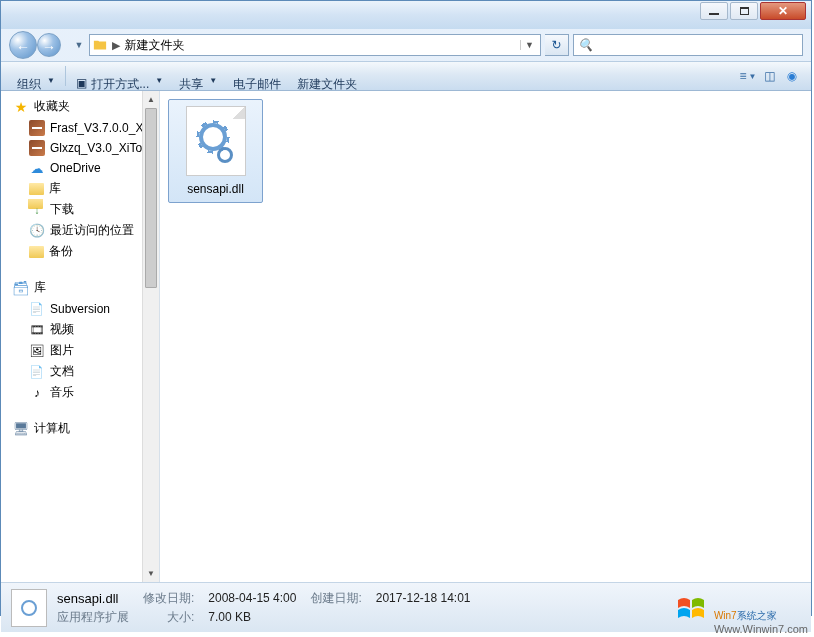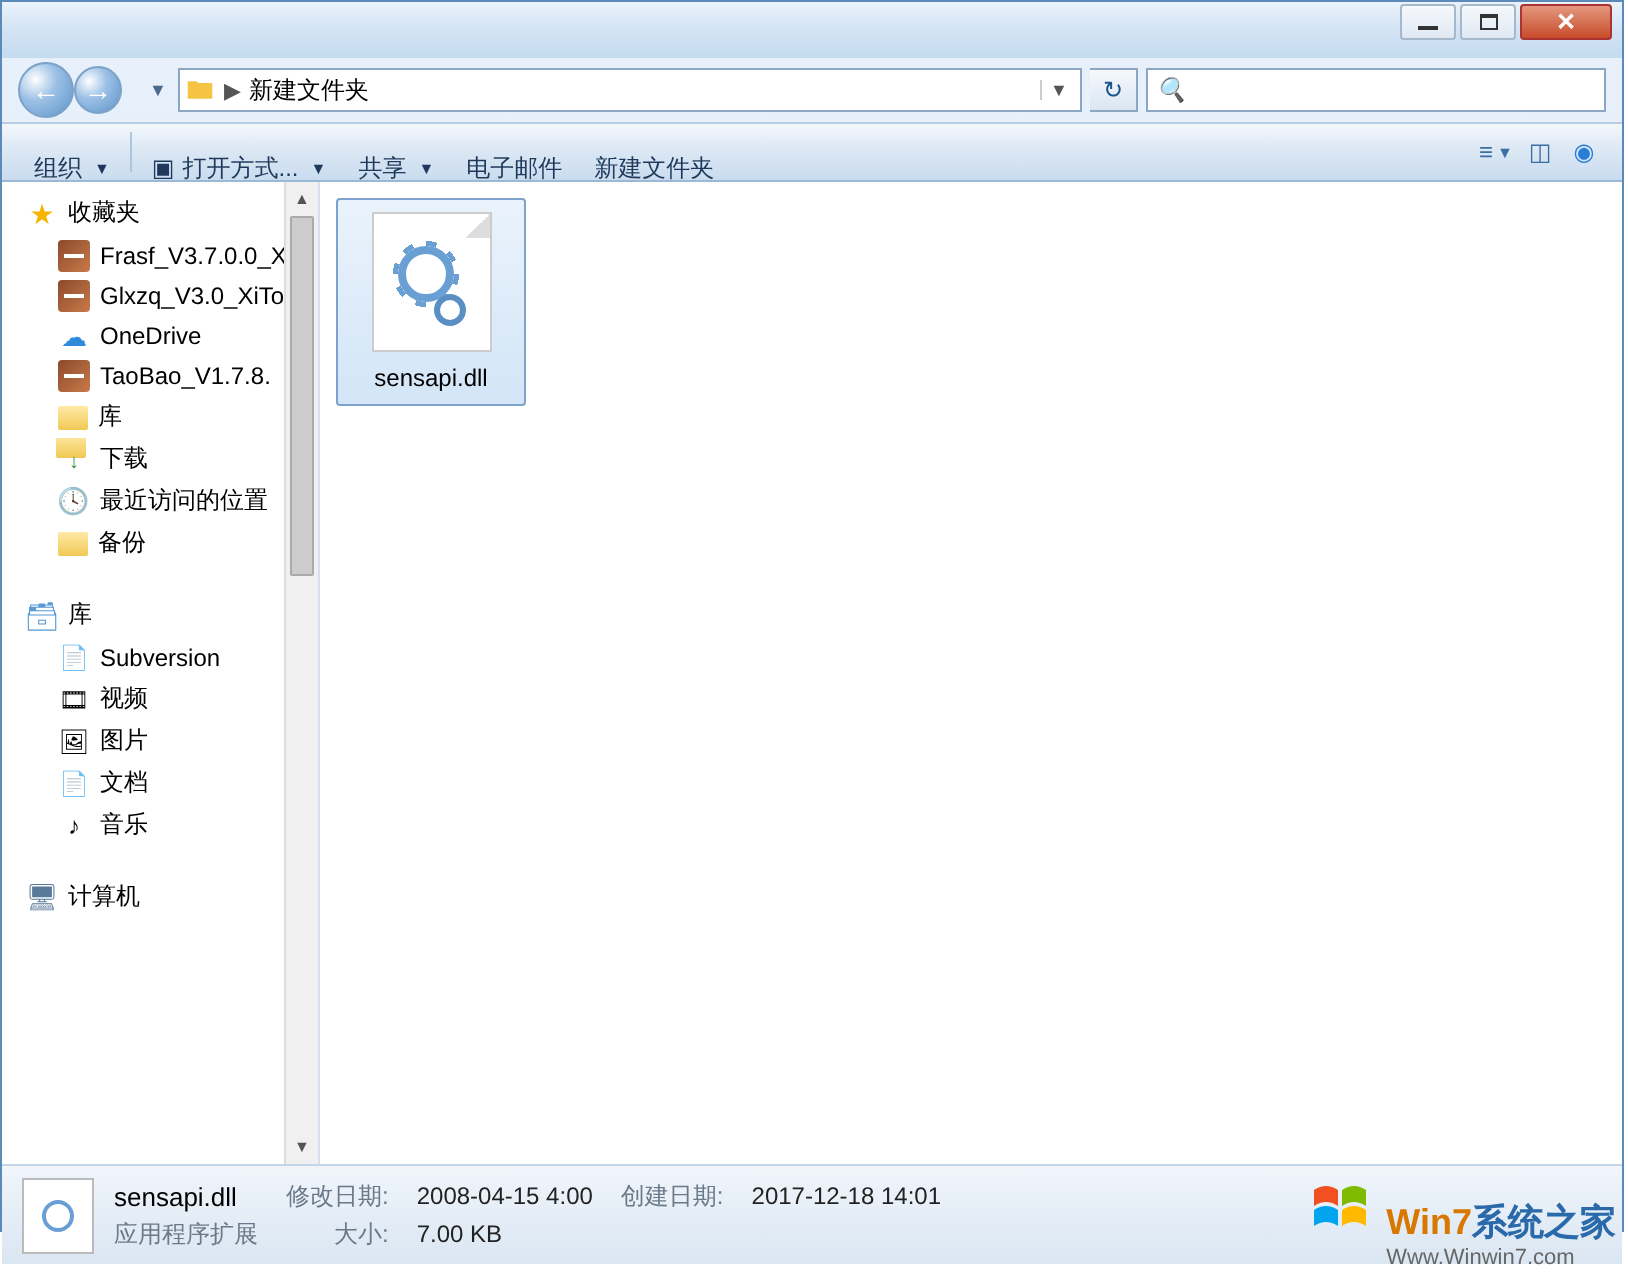--- a/index.html
+++ b/index.html
@@ -21,21 +21,21 @@
 .nav-chev { width: 12px; display: flex; align-items: center; justify-content: center; color: #4a6b8c; cursor: pointer; font-size: 9px; }
 .address { flex: 1; height: 22px; border: 1px solid #8ba7c4; background: #fff; display: flex; align-items: center; padding: 0 2px; }
 .addr-sep { color: #555; margin: 0 4px; font-size: 11px; }
 .addr-text { flex: 1; }
 .addr-drop { width: 18px; text-align: center; color: #555; cursor: pointer; border-left: 1px solid #ccc; font-size: 9px; }
 .addr-refresh { width: 24px; height: 22px; border: 1px solid #8ba7c4; border-left: none; background: linear-gradient(to bottom, #f5f8fc, #dae6f2); display: flex; align-items: center; justify-content: center; color: #1a5490; cursor: pointer; }
 .searchbox { width: 230px; height: 22px; border: 1px solid #8ba7c4; background: #fff; display: flex; align-items: center; padding: 0 4px; font-style: italic; color: #888; }
 .search-text { flex: 1; }
 .search-icon { width: 16px; color: #3a6ea5; }
 .toolbar { height: 30px; background: linear-gradient(to bottom, #f4f8fc 0%, #dce8f4 45%, #c9dcef 100%); border-top: 1px solid #b8cde2; border-bottom: 1px solid #9db8d4; display: flex; align-items: center; padding: 0 8px; }
-.tb-item { padding: 4px 8px; color: #1e395b; cursor: pointer; display: flex; align-items: center; gap: 4px; margin-top: 16px; }
+.tb-item { padding: 4px 8px; color: #1e395b; cursor: pointer; display: flex; align-items: flex-start; gap: 4px; margin-top: 16px; }
 .tb-drop { font-size: 8px; margin-left: 2px; }
 .tb-sep { width: 1px; height: 20px; background: #aec6dd; margin: 0 2px; }
 .tb-spacer { flex: 1; }
 .tb-icon { width: 22px; height: 22px; display: flex; align-items: center; justify-content: center; color: #3a6ea5; cursor: pointer; border-radius: 2px; }
 .content { display: flex; height: 491px; background: #fff; }
 .sidebar { width: 159px; border-right: 1px solid #d6e0ea; overflow: hidden; position: relative; }
 .tree { padding: 4px 0; }
 .tree-group { margin-bottom: 14px; }
 .tree-header { display: flex; align-items: center; padding: 3px 6px 3px 12px; gap: 5px; font-weight: normal; cursor: pointer; }
 .tree-item { display: flex; align-items: center; padding: 2px 2px 2px 28px; gap: 5px; cursor: pointer; white-space: nowrap; overflow: hidden; }
@@ -62,21 +62,21 @@
 .stat-icon { width: 36px; height: 38px; background: #fff; border: 1px solid #bbb; margin-right: 10px; position: relative; display: flex; align-items: center; justify-content: center; }
 .stat-gear { width: 16px; height: 16px; border: 2px solid #6a9fd4; border-radius: 50%; }
 .stat-info { display: grid; grid-template-columns: auto auto auto auto auto; gap: 2px 14px; align-items: center; }
 .stat-name { font-size: 13px; grid-column: 1; }
 .stat-label { color: #6a7a8a; text-align: right; }
 .stat-val { color: #222; }
 .stat-type { color: #6a7a8a; grid-column: 1; }
 .watermark { position: absolute; bottom: 2px; right: 6px; display: flex; align-items: center; gap: 6px; }
 .wm-logo { width: 32px; height: 32px; }
 .wm-text { text-align: left; }
-.wm-title { font-size: 18px; font-weight: bold; margin-top: 24px; }
+.wm-title { font-size: 10px; font-weight: normal; margin-top: 24px; }
 .wm-title .w7 { color: #d97800; }
 .wm-title .rest { color: #2a6aaa; }
 .wm-url { font-size: 11px; color: #666; }
 .scrollbar-v { position: absolute; right: 0; top: 0; bottom: 0; width: 17px; background: #f0f0f0; border-left: 1px solid #ddd; display: flex; flex-direction: column; }
 .sb-btn { height: 17px; background: #f0f0f0; display: flex; align-items: center; justify-content: center; font-size: 8px; color: #555; cursor: pointer; }
 .sb-thumb { background: #cdcdcd; border: 1px solid #aaa; border-radius: 1px; margin: 0 2px; height: 180px; }
 .sb-track { flex: 1; }
 .folder-svg { fill: #f5c443; }
 </style>
 </head>
@@ -160,24 +160,20 @@
             </div>
           <div class="tree-item">
               <span class="ico ico-rar"></span>
               <span>Glxzq_V3.0_XiTo</span>
             </div>
           <div class="tree-item">
               <span class="ico ico-onedrive">☁</span>
               <span>OneDrive</span>
             </div>
           <div class="tree-item">
-              <span class="ico ico-rar"></span>
-              <span>TaoBao_V1.7.8.</span>
-            </div>
-          <div class="tree-item">
               <span class="ico ico-folder"></span>
               <span>库</span>
             </div>
           <div class="tree-item">
               <span class="ico">
                 <span style="position:relative"><span class="ico-folder" style="position:absolute;top:-6px;left:-7px"></span><span style="color:#3a8e3a;font-size:10px;position:relative;z-index:1">↓</span></span>
               </span>
               <span>下载</span>
             </div>
           <div class="tree-item">

